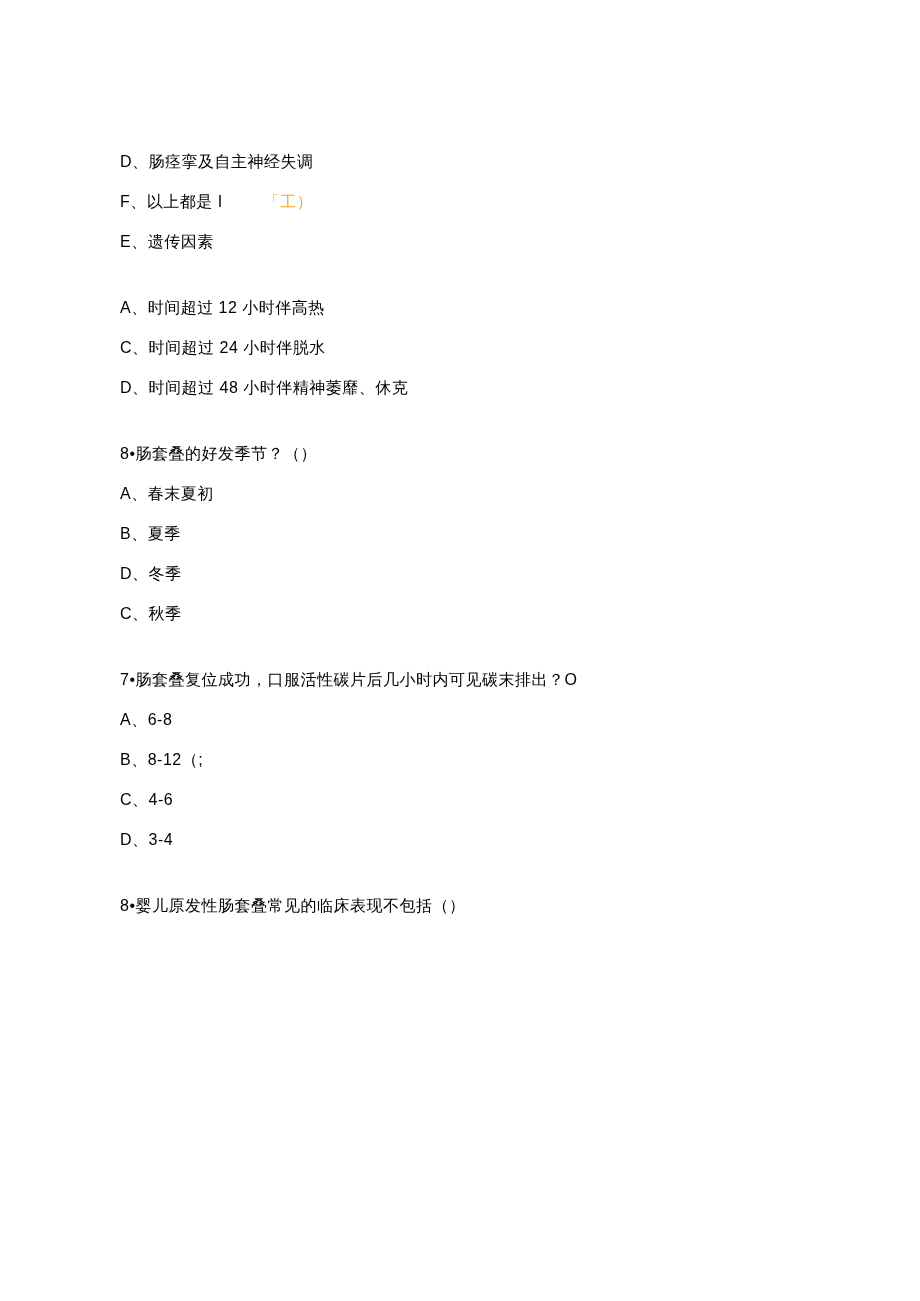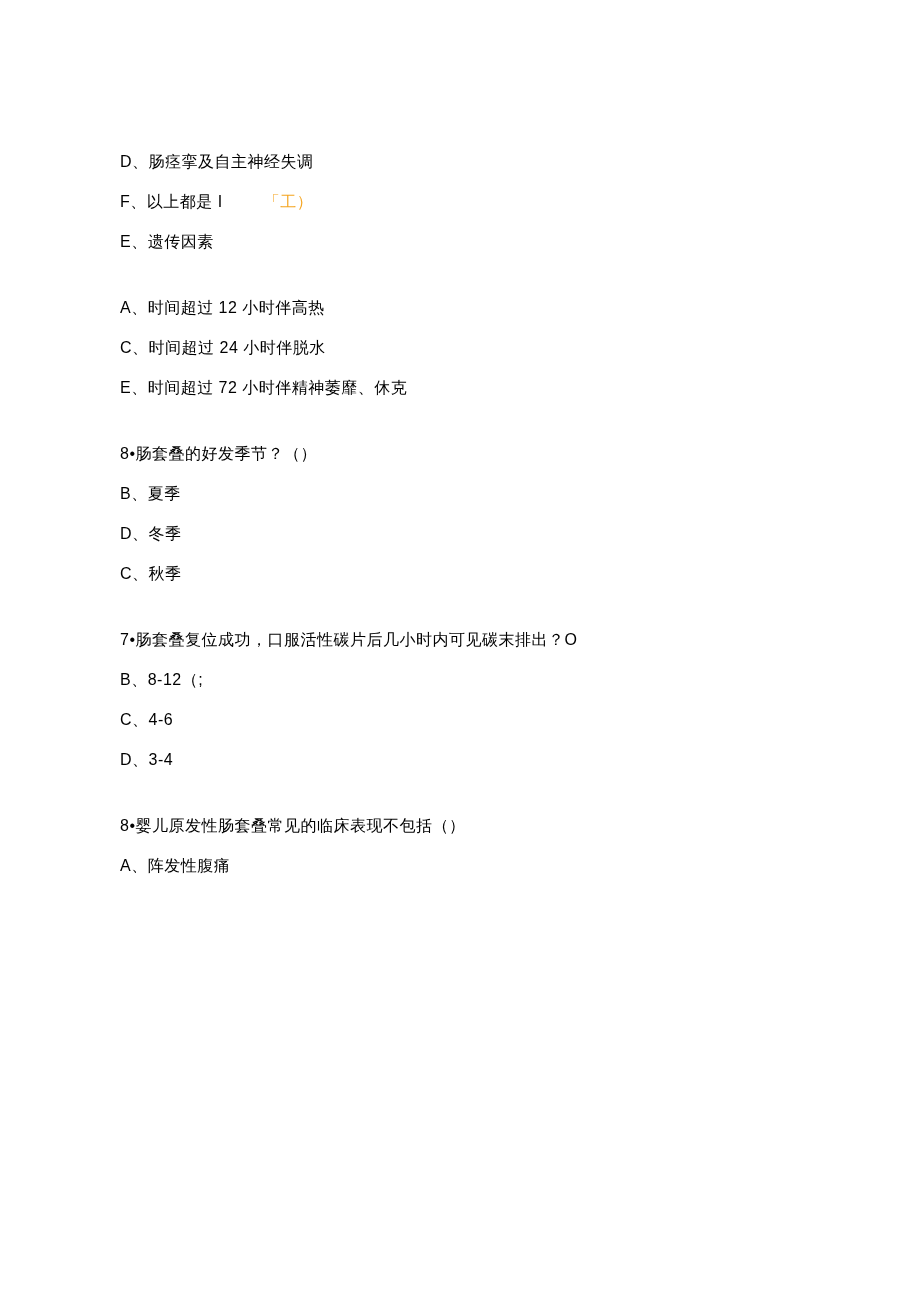--- a/index.html
+++ b/index.html
@@ -38,34 +38,35 @@
   <div class="line">
     <span>F、以上都是 I</span>
     <span class="annotation">「工）</span>
   </div>
   <div class="line">E、遗传因素</div>
 
   <div class="gap"></div>
 
   <div class="line">A、时间超过 12 小时伴高热</div>
   <div class="line">C、时间超过 24 小时伴脱水</div>
-  <div class="line">E、时间超过 72 小时伴精神萎靡、休克</div>
+  <div class="line">D、时间超过 48 小时伴精神萎靡、休克</div>
 
   <div class="gap"></div>
 
   <div class="line">8•肠套叠的好发季节？（）</div>
+  <div class="line">A、春末夏初</div>
   <div class="line">B、夏季</div>
   <div class="line">D、冬季</div>
   <div class="line">C、秋季</div>
 
   <div class="gap"></div>
 
   <div class="line">7•肠套叠复位成功，口服活性碳片后几小时内可见碳末排出？O</div>
+  <div class="line">A、6-8</div>
   <div class="line">B、8-12（;</div>
   <div class="line">C、4-6</div>
   <div class="line">D、3-4</div>
 
   <div class="gap"></div>
 
   <div class="line">8•婴儿原发性肠套叠常见的临床表现不包括（）</div>
-  <div class="line">A、阵发性腹痛</div>
 
 </div>
 
 </body></html>

